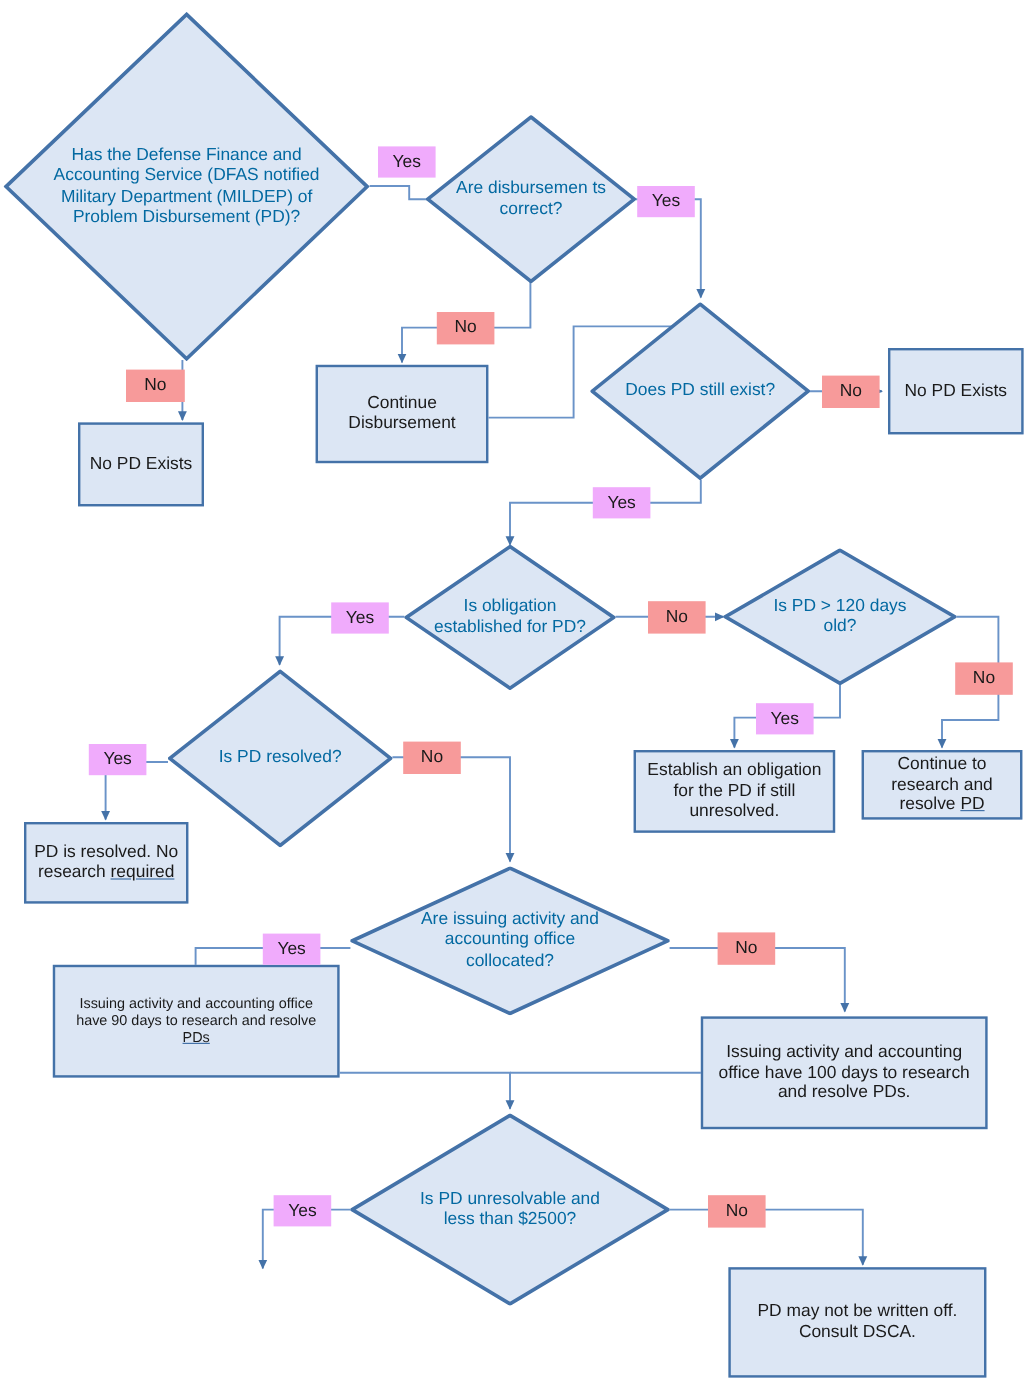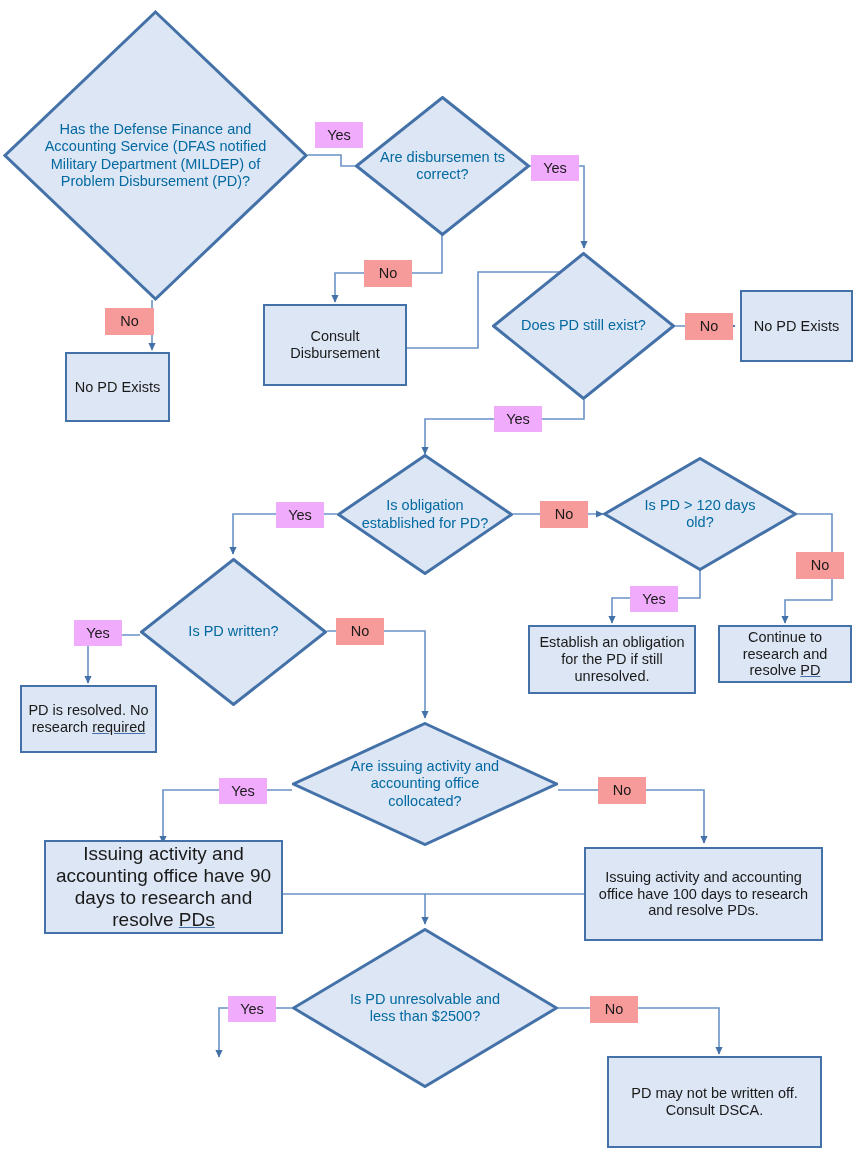--- a/index.html
+++ b/index.html
@@ -159,21 +159,21 @@
     <svg class="diamond-shape" viewBox="0 0 194 114" preserveAspectRatio="none">
       <polygon points="97,1.5 192.5,57 97,112.5 1.5,57" fill="#dce6f4" stroke="#4472a8" stroke-width="3"></polygon>
     </svg>
     <div class="diamond-label" style="font-size:14.5px; left:14%; width:72%;">Is PD &gt; 120 days old?</div>
   </div>
 
   <div class="diamond-wrap" style="left:140px; top:558px; width:187px; height:148px;">
     <svg class="diamond-shape" viewBox="0 0 187 148" preserveAspectRatio="none">
       <polygon points="93.5,1.5 185.5,74 93.5,146.5 1.5,74" fill="#dce6f4" stroke="#4472a8" stroke-width="3"></polygon>
     </svg>
-    <div class="diamond-label" style="font-size:14.5px; left:14%; width:72%;">Is PD written?</div>
+    <div class="diamond-label" style="font-size:14.5px; left:14%; width:72%;">Is PD resolved?</div>
   </div>
 
   <div class="diamond-wrap" style="left:292px; top:722px; width:266px; height:124px;">
     <svg class="diamond-shape" viewBox="0 0 266 124" preserveAspectRatio="none">
       <polygon points="133,1.5 264.5,62 133,122.5 1.5,62" fill="#dce6f4" stroke="#4472a8" stroke-width="3"></polygon>
     </svg>
     <div class="diamond-label" style="font-size:14.5px; left:18%; width:64%;">Are issuing activity and accounting office collocated?</div>
   </div>
 
   <div class="diamond-wrap" style="left:292px; top:928px; width:266px; height:160px;">
@@ -181,21 +181,21 @@
       <polygon points="133,1.5 264.5,80 133,158.5 1.5,80" fill="#dce6f4" stroke="#4472a8" stroke-width="3"></polygon>
     </svg>
     <div class="diamond-label" style="font-size:14.5px; left:18%; width:64%;">Is PD unresolvable and less than $2500?</div>
   </div>
 
   <div class="node box" style="left:65px; top:352px; width:105px; height:70px; font-size:14.5px;">
     <span>No PD Exists</span>
   </div>
 
   <div class="node box" style="left:263px; top:304px; width:144px; height:82px; font-size:14.5px; border-width:2.5px;">
-    <span>Consult Disbursement</span>
+    <span>Continue Disbursement</span>
   </div>
 
   <div class="node box" style="left:740px; top:290px; width:113px; height:72px; font-size:14.5px;">
     <span>No PD Exists</span>
   </div>
 
   <div class="node box" style="left:528px; top:625px; width:168px; height:69px; font-size:14.5px; padding:0 5px;">
     <span>Establish an obligation for the PD if still unresolved.</span>
   </div>
 
@@ -204,21 +204,21 @@
       <span>Continue to research and resolve </span><u>PD</u>
     </span>
   </div>
 
   <div class="node box" style="left:20px; top:685px; width:137px; height:68px; font-size:14.5px; padding:0 5px;">
     <span>
       <span>PD is resolved. No research </span><u>required</u>
     </span>
   </div>
 
-  <div class="node box" style="left:44px; top:840px; width:239px; height:94px; font-size:19px; padding:0 6px;">
+  <div class="node box" style="left:44px; top:804px; width:239px; height:94px; font-size:12px; padding:0 6px;">
     <span>
       <span>Issuing activity and accounting office have 90 days to research and resolve </span><u>PDs</u>
     </span>
   </div>
 
   <div class="node box" style="left:584px; top:847px; width:239px; height:94px; font-size:14.5px; padding:0 6px;">
     <span>Issuing activity and accounting office have 100 days to research and resolve PDs.</span>
   </div>
 
 

